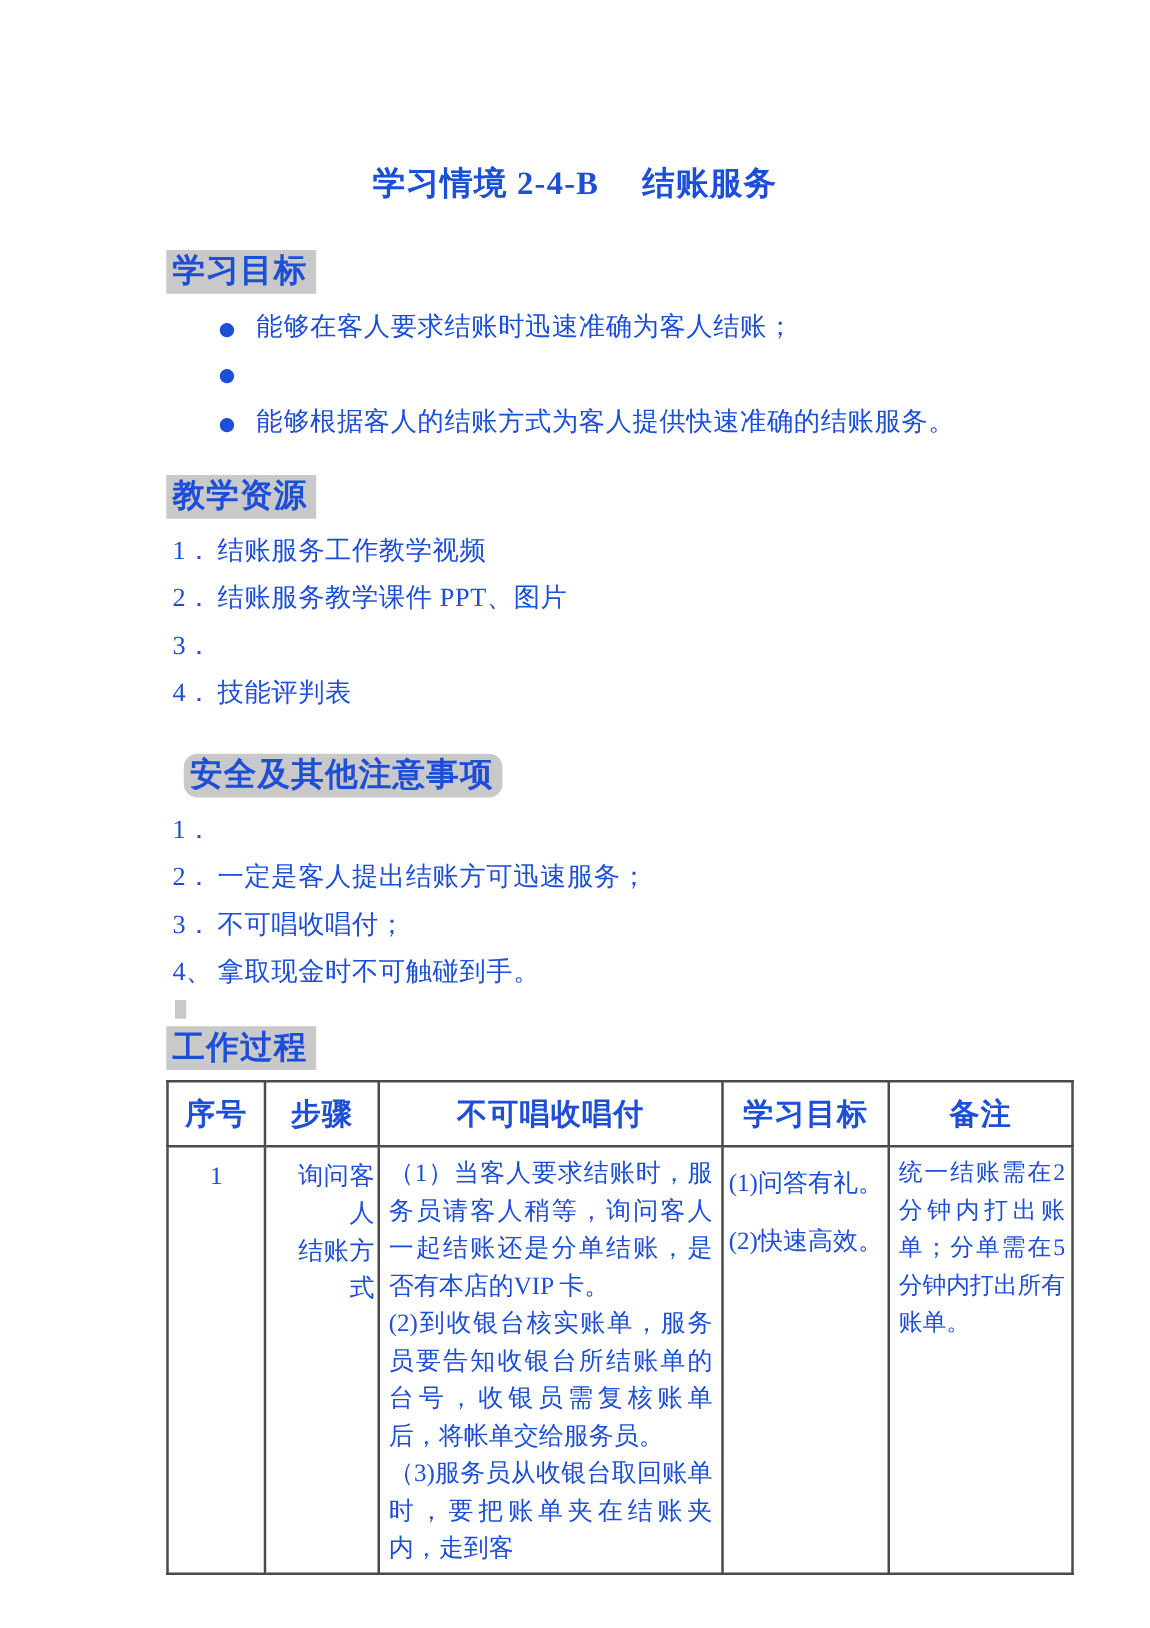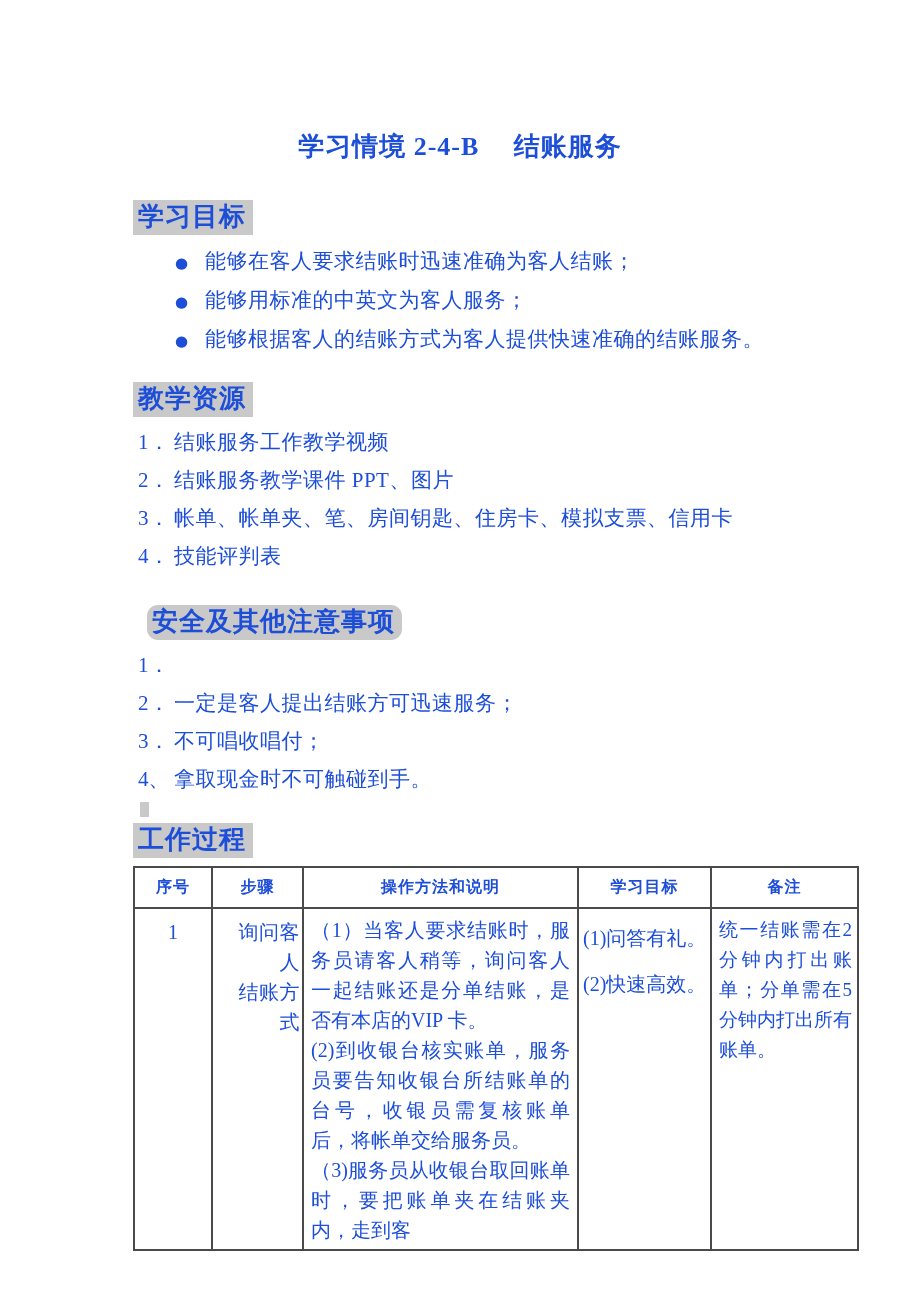--- a/index.html
+++ b/index.html
@@ -66,21 +66,21 @@
   }
   .process-table col.c-no     { width:78px; }
   .process-table col.c-step   { width:91px; }
   .process-table col.c-method { width:275px; }
   .process-table col.c-std    { width:133px; }
   .process-table col.c-note   { width:147px; }
   .process-table th, .process-table td { border:2px solid #4a4a4a; }
   .process-table th {
     font-family:"Liberation Sans","DejaVu Sans",sans-serif;
     font-weight:bold;
-    font-size:16px;
+    font-size:24px;
     padding:9px 2px;
     text-align:center;
     letter-spacing:1px;
   }
   .process-table td {
     vertical-align:top;
     font-size:20px;
     line-height:30px;
     padding:6px 7px 4px 7px;
   }
@@ -101,21 +101,20 @@
 
     <div>
       <span class="hl h-objectives">学习目标</span>
       <ul class="doc-list bullets">
         <li>
           <span class="bullet">●</span>
           <span class="li-text">能够在客人要求结账时迅速准确为客人结账；</span>
         </li>
         <li>
           <span class="bullet">●</span>
-          <span class="li-text">能够用标准的中英文为客人服务；</span>
         </li>
         <li>
           <span class="bullet">●</span>
           <span class="li-text">能够根据客人的结账方式为客人提供快速准确的结账服务。</span>
         </li>
       </ul>
     </div>
 
     <div>
       <span class="hl h-resources">教学资源</span>
@@ -123,21 +122,20 @@
         <li>
           <span class="num">1．</span>
           <span class="li-text">结账服务工作教学视频</span>
         </li>
         <li>
           <span class="num">2．</span>
           <span class="li-text">结账服务教学课件 PPT、图片</span>
         </li>
         <li>
           <span class="num">3．</span>
-          <span class="li-text">帐单、帐单夹、笔、房间钥匙、住房卡、模拟支票、信用卡</span>
         </li>
         <li>
           <span class="num">4．</span>
           <span class="li-text">技能评判表</span>
         </li>
       </ul>
     </div>
 
     <div>
       <span class="hl h-safety">安全及其他注意事项</span>
@@ -169,21 +167,21 @@
           <col class="c-no">
             <col class="c-step">
             <col class="c-method">
             <col class="c-std">
             <col class="c-note">
         </colgroup>
         <thead>
           <tr>
             <th>序号</th>
             <th>步骤</th>
-            <th>操作方法和说明</th>
+            <th>不可唱收唱付</th>
             <th>学习目标</th>
             <th>备注</th>
           </tr>
         </thead>
         <tbody>
           <tr>
             <td class="cell-no">1</td>
             <td class="cell-step">询问客人
 结账方式</td>
             <td class="cell-method">（1）当客人要求结账时，服务员请客人稍等，询问客人一起结账还是分单结账，是否有本店的VIP 卡。

